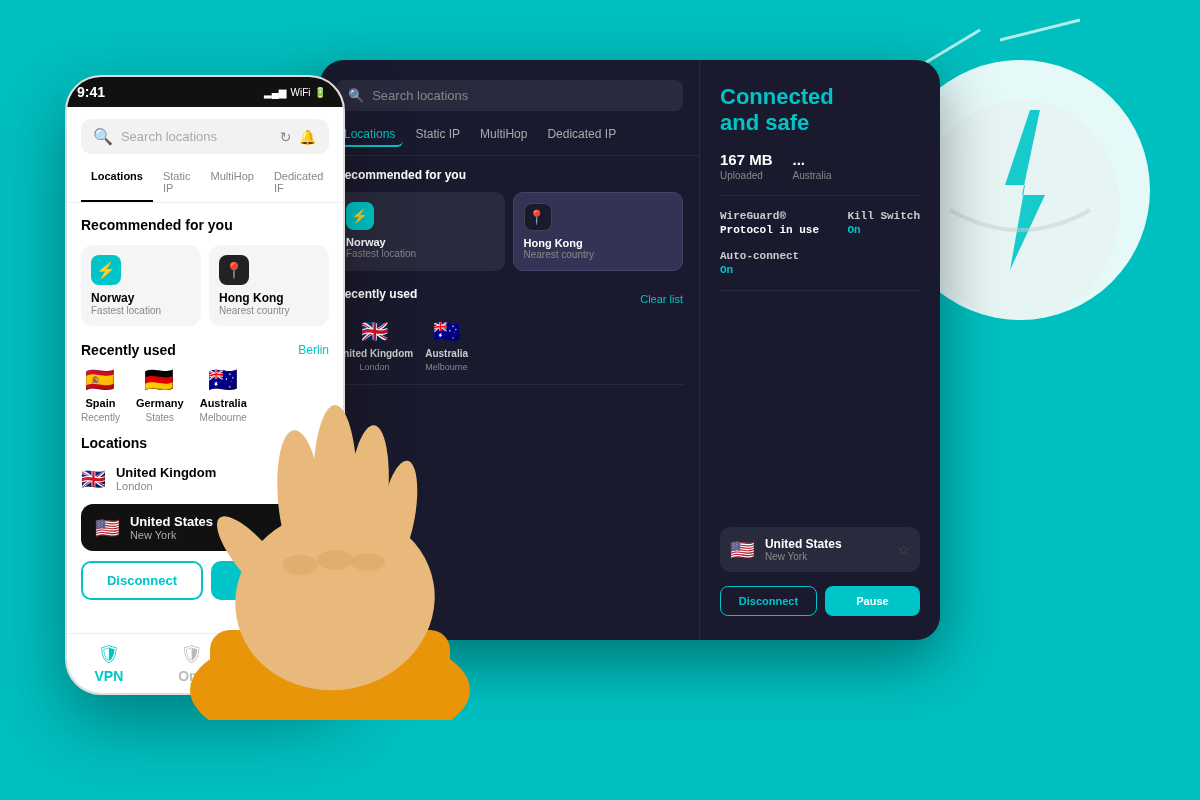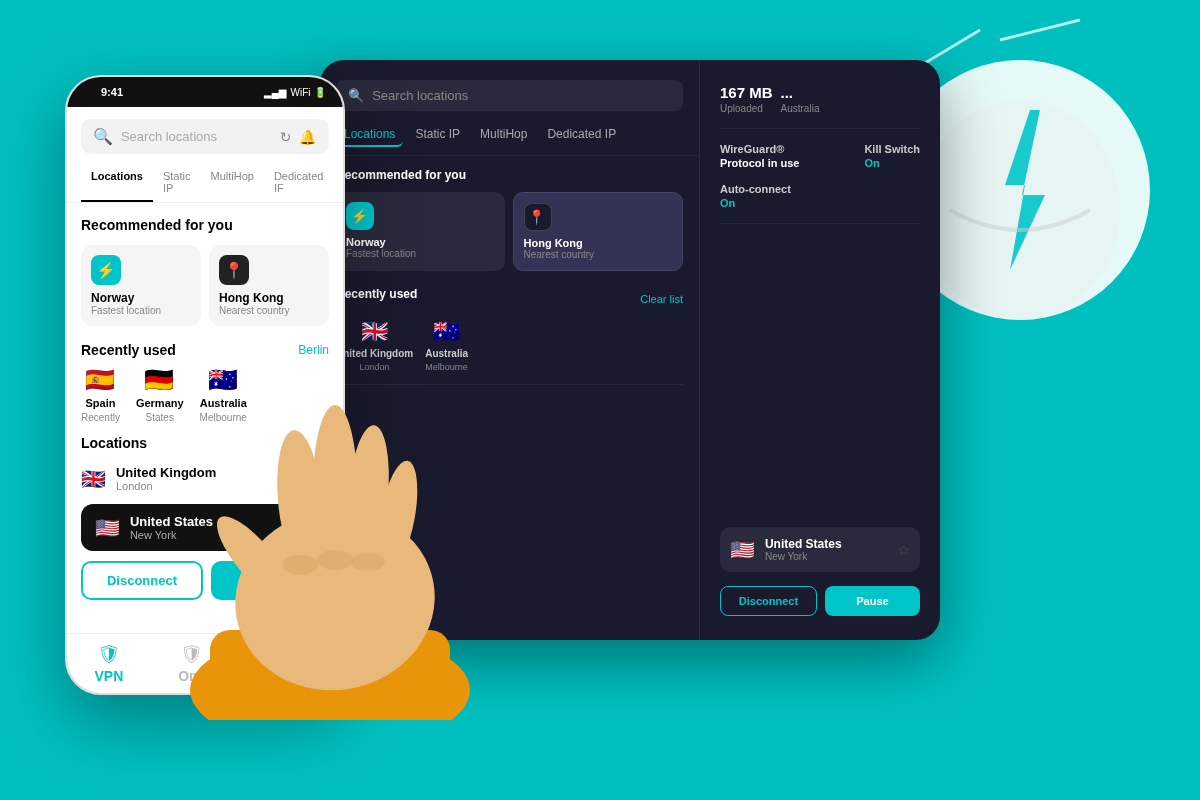--- a/index.html
+++ b/index.html
@@ -195,34 +195,35 @@
       font-size: 15px;
       font-weight: 700;
       color: #fff;
     }
     .stat-label {
       font-size: 10px;
       color: #888;
     }
     .stats-row {
       display: flex;
-      gap: 8px;
+      gap: 20px;
     }
     .divider {
       height: 1px;
       background: #2a2a3e;
     }
     .info-row {
       display: flex;
       justify-content: space-between;
     }
     .info-item {
       display: flex;
       flex-direction: column;
       gap: 2px;
+      font-family: Liberation Mono, monospace;
     }
     .info-label {
       font-size: 11px;
       color: #ccc;
       font-weight: 600;
     }
     .info-value {
       font-size: 11px;
       color: #00C5C8;
       font-weight: 600;
@@ -296,24 +297,24 @@
       height: 30px;
       background: #111;
       display: flex;
       align-items: center;
       padding: 0 18px;
       gap: 6px;
       position: relative;
     }
     .phone-time {
       color: #fff;
-      font-size: 11px;
+      font-size: 14px;
       font-weight: 600;
       position: absolute;
-      left: 34px;
+      left: 10px;
     }
     .phone-status-icons {
       position: absolute;
       right: 16px;
       display: flex;
       gap: 4px;
       align-items: center;
     }
     .status-icon {
       color: #fff;
@@ -628,20 +629,24 @@
 
     <div class="tablet-location-item">
       <span class="star-icon">☆</span>
     </div>
     <div class="tablet-location-item">
       <span class="star-icon">☆</span>
     </div>
   </div>
 
   <div class="tablet-right">
+    <div class="connected-title">
+      <span>Connected</span><br>
+      <span>and safe</span>
+    </div>
     <div class="stats-row">
       <div class="stat-block">
         <div class="stat-value">167 MB</div>
         <div class="stat-label">Uploaded</div>
       </div>
       <div class="stat-block">
         <div class="stat-value">...</div>
         <div class="stat-label">Australia</div>
       </div>
     </div>

